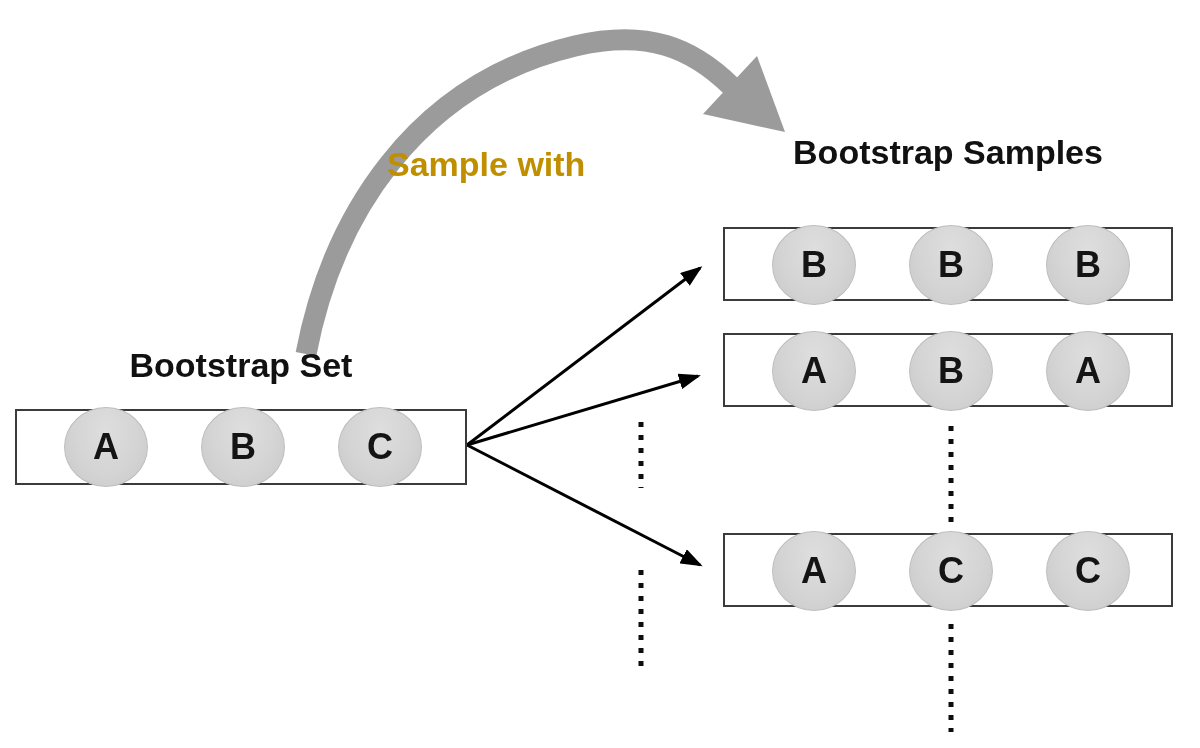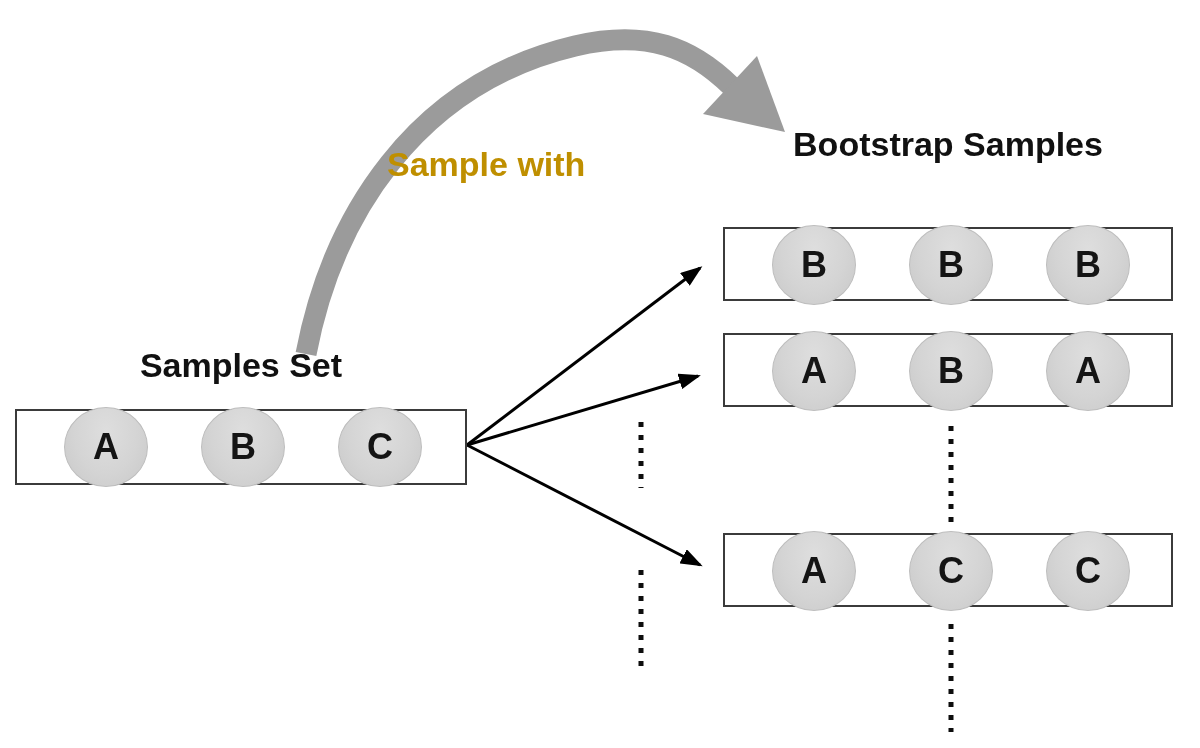--- a/index.html
+++ b/index.html
@@ -6,21 +6,21 @@
   .canvas{
     position:relative;width:1200px;height:748px;background:#ffffff;overflow:hidden;
     font-family:Liberation Sans, sans-serif;
   }
   .layer{position:absolute;left:0;top:0;width:1200px;height:748px;}
   .title{
     position:absolute;font-weight:700;font-size:34px;color:#111111;
     text-align:center;letter-spacing:0px;white-space:nowrap;
   }
   .title-original{left:35px;top:346px;width:412px;}
-  .title-bootstrap{left:723px;top:125px;width:450px;}
+  .title-bootstrap{left:723px;top:133px;width:450px;}
   .annotation{
     position:absolute;left:387px;top:138px;width:300px;
     font-weight:700;font-size:34px;line-height:1.55;color:#BF8F00;text-align:left;
   }
   .set-box{
     position:absolute;background:#ffffff;border:2px solid #3b3b3b;box-sizing:border-box;
   }
   .box-original{left:15px;top:409px;width:452px;height:76px;}
   .box-sample-0{left:723px;top:227px;width:450px;height:74px;}
   .box-sample-1{left:723px;top:333px;width:450px;height:74px;}
@@ -60,21 +60,21 @@
     <line x1="641" y1="422" x2="641" y2="488" stroke="#0d0d0d" stroke-width="5" stroke-dasharray="5 8"></line>
     <line x1="641" y1="570" x2="641" y2="674" stroke="#0d0d0d" stroke-width="5" stroke-dasharray="5 8"></line>
     <line x1="951" y1="426" x2="951" y2="522" stroke="#0d0d0d" stroke-width="5" stroke-dasharray="5 8"></line>
     <line x1="951" y1="624" x2="951" y2="732" stroke="#0d0d0d" stroke-width="5" stroke-dasharray="5 8"></line>
   </svg>
 
   <div class="annotation">
     <div>Sample with</div>
   </div>
 
-  <div class="title title-original">Samples Set</div>
+  <div class="title title-original">Bootstrap Set</div>
   <div class="set-box box-original">
     <div class="node pos-0">
       <span>A</span>
     </div>
     <div class="node pos-1">
       <span>B</span>
     </div>
     <div class="node pos-2">
       <span>C</span>
     </div>

